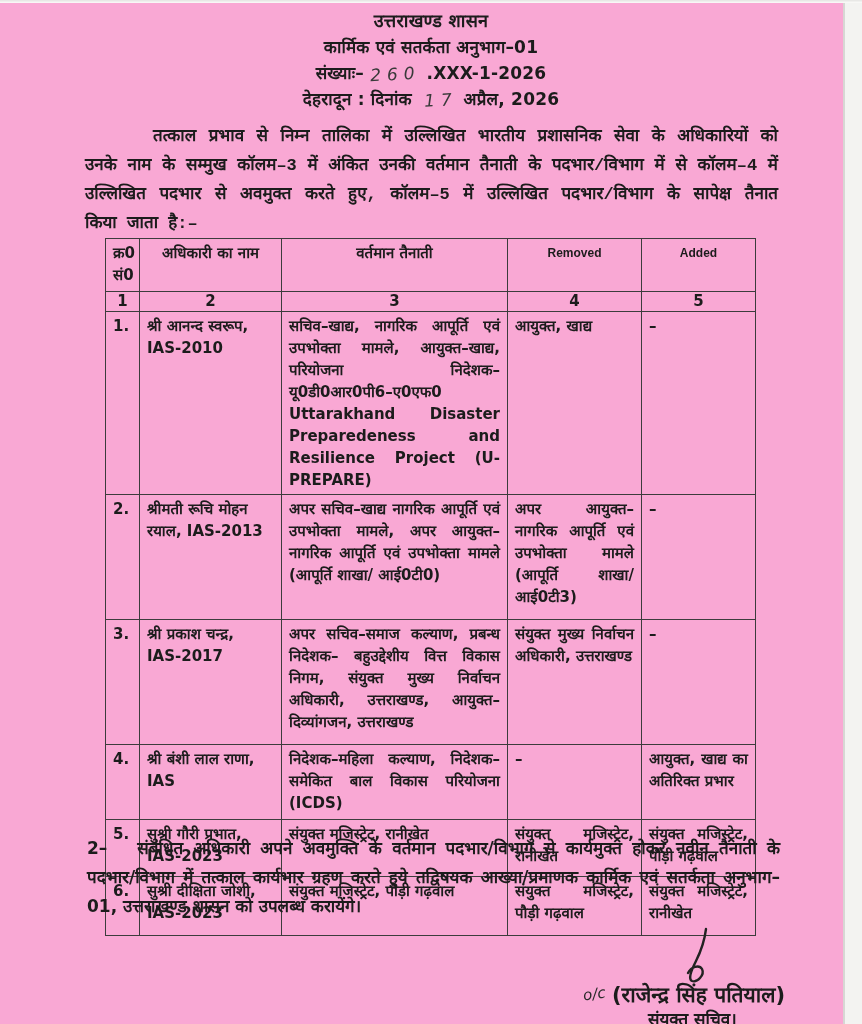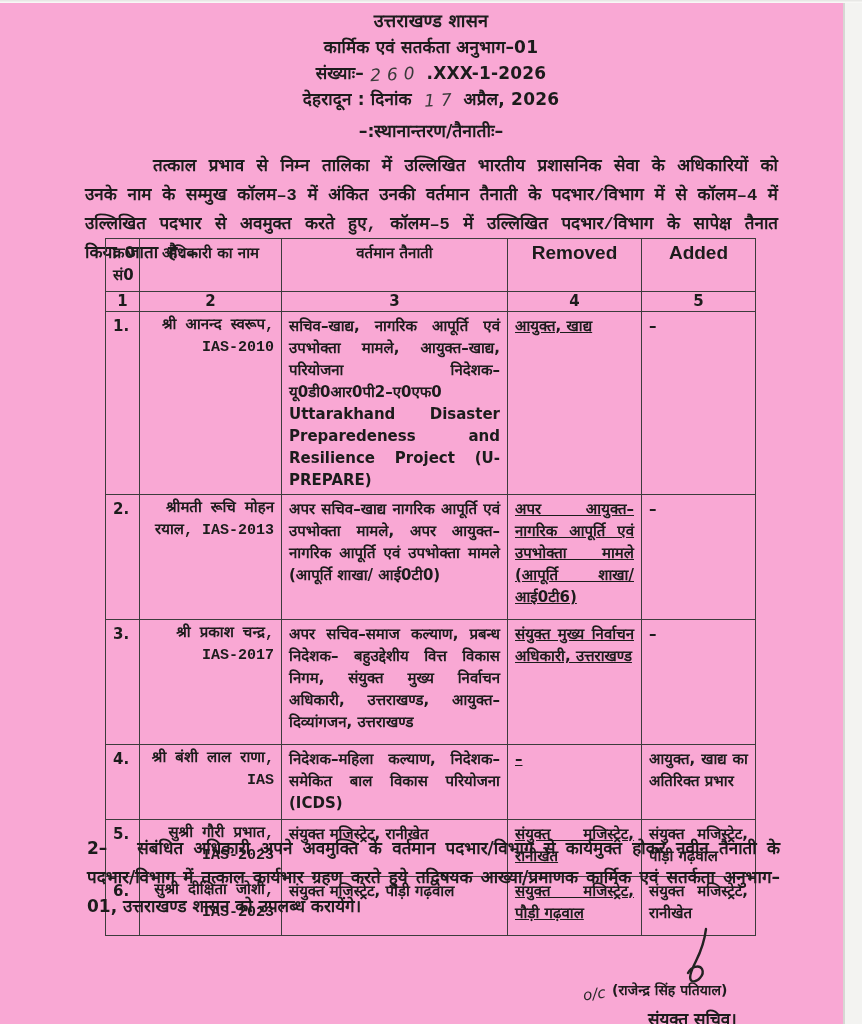--- a/index.html
+++ b/index.html
@@ -55,58 +55,57 @@
   .doc-table td{
     border:1.7px solid #3c3c3c;
     vertical-align:top;
     padding:3px 7px;
     line-height:22px;
   }
   .doc-table .th{ text-align:center; font-weight:700; }
   .doc-table .hdr-row td{ height:46px; }
   .doc-table .num-row td{ text-align:center; font-weight:700; padding:0 4px; line-height:19px; height:19px;}
   .cell-sn{ text-align:left; font-weight:700; }
-  .cell-name{ text-align:right;font-family:Liberation Mono, monospace; }
+  .cell-name{ text-align:left; }
   .cell-current{ text-align:justify; }
-  .cell-removed{ text-align:justify;text-decoration:underline; }
+  .cell-removed{ text-align:justify; }
   .cell-added{ text-align:justify; }
-  .hdr-en{ font-family:"Liberation Sans","DejaVu Sans",sans-serif; font-weight:700; font-size:19px;}
+  .hdr-en{ font-family:"Liberation Sans","DejaVu Sans",sans-serif; font-weight:700; font-size:12px;}
   .r1 td{ height:126px; }
   .r2 td{ height:118px; }
   .r3 td{ height:118px; }
   .r4 td{ height:68px; }
   .r5 td{ height:50px; }
   .r6 td{ height:52px; }
 
   .para.p2{ position:absolute; left:85px; top:832px; margin:2px; }
 
   .sig{ position:absolute; left:0; top:925px; width:862px; height:99px; }
   .sig-squiggle{ position:absolute; left:678px; top:2px; }
   .sig-oc{
     position:absolute; left:583px; top:60px;
     font-style:italic; font-weight:400; font-size:15px; color:#2a2a2a;
     transform:rotate(-8deg);
   }
-  .sig-name{ position:absolute; left:612px; top:55px; font-weight:700; font-size:14px; }
+  .sig-name{ position:absolute; left:612px; top:55px; font-weight:700; font-size:21px; }
   .sig-desig{ position:absolute; left:648px; top:82px; font-weight:700; font-size:17px; }
 </style>
 </head>
 <body>
 
 <div class="page">
   <div class="scan-edge-right2"></div>
   <div class="scan-edge-right"></div>
   <div class="scan-edge-top"></div>
 
   <div class="header">
     <div class="h-line">उत्तराखण्ड शासन</div>
     <div class="h-line small">कार्मिक एवं सतर्कता अनुभाग–01</div>
     <div class="h-line small"><span>संख्याः–</span><span class="hand">260</span><span>.XXX-1-2026</span></div>
     <div class="h-line small"><span>देहरादून : दिनांक</span> <span class="hand">17</span><span>अप्रैल, 2026</span></div>
-    <div class="subject">–:स्थानान्तरण/तैनातीः–</div>
   </div>
 
   <div class="para p1">तत्काल प्रभाव से निम्न तालिका में उल्लिखित भारतीय प्रशासनिक सेवा के अधिकारियों को उनके नाम के सम्मुख कॉलम–3 में अंकित उनकी वर्तमान तैनाती के पदभार/विभाग में से कॉलम–4 में उल्लिखित पदभार से अवमुक्त करते हुए, कॉलम–5 में उल्लिखित पदभार/विभाग के सापेक्ष तैनात किया जाता है:–</div>
 
   <table class="doc-table">
     <colgroup>
       <col style="width:34px">
         <col style="width:142px">
         <col style="width:226px">
         <col style="width:134px">
@@ -130,32 +129,32 @@
         <td>4</td>
         <td>5</td>
       </tr>
 
       <tr class="r1">
         <td class="cell-sn">1.</td>
         <td class="cell-name">
             <div>श्री आनन्द स्वरूप,</div>
             <div>IAS-2010</div>
           </td>
-        <td class="cell-current">सचिव–खाद्य, नागरिक आपूर्ति एवं उपभोक्ता मामले, आयुक्त–खाद्य, परियोजना निदेशक– यू0डी0आर0पी2–ए0एफ0 Uttarakhand Disaster Preparedeness and Resilience Project (U-PREPARE)</td>
+        <td class="cell-current">सचिव–खाद्य, नागरिक आपूर्ति एवं उपभोक्ता मामले, आयुक्त–खाद्य, परियोजना निदेशक– यू0डी0आर0पी6–ए0एफ0 Uttarakhand Disaster Preparedeness and Resilience Project (U-PREPARE)</td>
         <td class="cell-removed">आयुक्त, खाद्य</td>
         <td class="cell-added">–</td>
       </tr>
       <tr class="r2">
         <td class="cell-sn">2.</td>
         <td class="cell-name">
             <div>श्रीमती रूचि मोहन</div>
             <div>रयाल, IAS-2013</div>
           </td>
         <td class="cell-current">अपर सचिव–खाद्य नागरिक आपूर्ति एवं उपभोक्ता मामले, अपर आयुक्त–नागरिक आपूर्ति एवं उपभोक्ता मामले (आपूर्ति शाखा/ आई0टी0)</td>
-        <td class="cell-removed">अपर आयुक्त– नागरिक आपूर्ति एवं उपभोक्ता मामले (आपूर्ति शाखा/ आई0टी6)</td>
+        <td class="cell-removed">अपर आयुक्त– नागरिक आपूर्ति एवं उपभोक्ता मामले (आपूर्ति शाखा/ आई0टी3)</td>
         <td class="cell-added">–</td>
       </tr>
       <tr class="r3">
         <td class="cell-sn">3.</td>
         <td class="cell-name">
             <div>श्री प्रकाश चन्द्र,</div>
             <div>IAS-2017</div>
           </td>
         <td class="cell-current">अपर सचिव–समाज कल्याण, प्रबन्ध निदेशक– बहुउद्देशीय वित्त विकास निगम, संयुक्त मुख्य निर्वाचन अधिकारी, उत्तराखण्ड, आयुक्त– दिव्यांगजन, उत्तराखण्ड</td>
         <td class="cell-removed">संयुक्त मुख्य निर्वाचन अधिकारी, उत्तराखण्ड</td>

